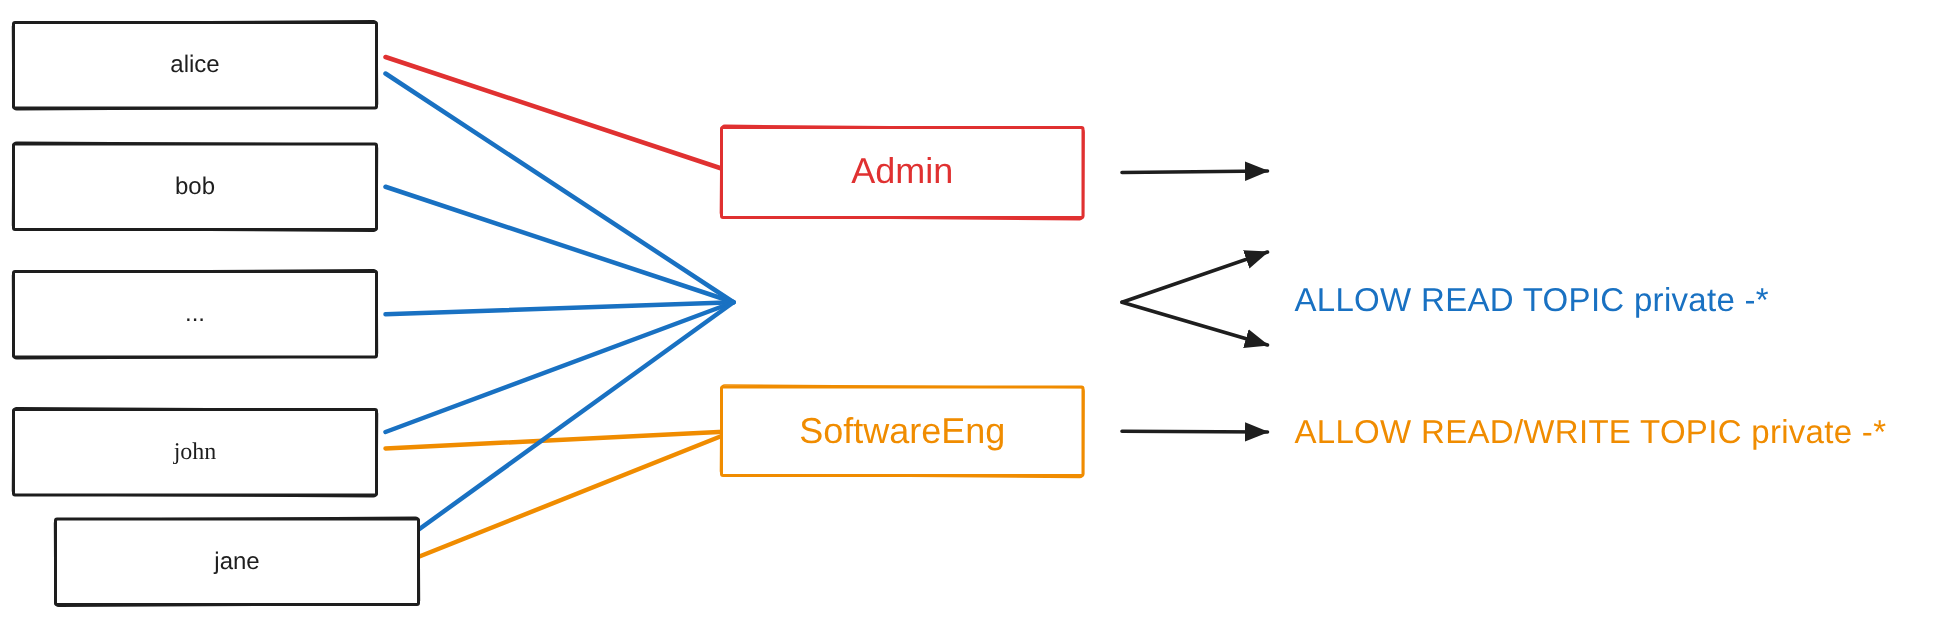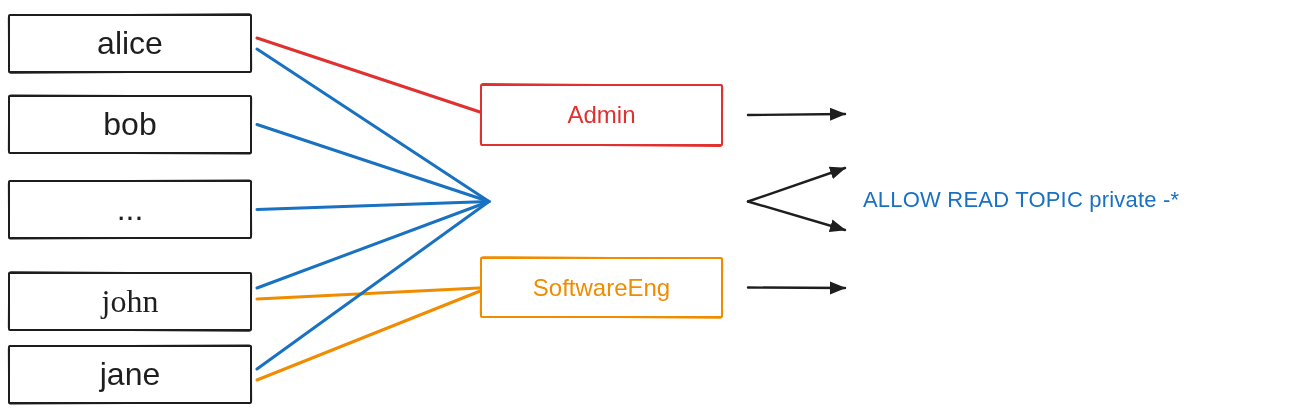--- a/index.html
+++ b/index.html
@@ -24,21 +24,21 @@
     position:absolute;inset:-2px;
     border:1.6px solid var(--c,#1e1e1e);
     border-radius:3px;
     transform:rotate(var(--tilt,0.4deg));
     pointer-events:none;
   }
   .ubox{
     left:8px;width:244px;height:59px;
     border:2.8px solid var(--c,#1e1e1e);
     color:#1e1e1e;
-    font-size:32px;
+    font-size:16px;
   }
   .rbox{
     left:480px;width:243px;height:61px;
     border:2.6px solid var(--c,#1e1e1e);
     font-size:24px;
   }
   .perm{
     position:absolute;
     left:863px;
     transform:translateY(-50%);
@@ -77,26 +77,27 @@
   </div>
   <div class="box ubox" style="top: 95px; --tilt: 0.3deg; color: rgb(30, 30, 30); --c: #1e1e1e;">
     <span>bob</span>
   </div>
   <div class="box ubox" style="top: 180px; --tilt: -0.3deg; color: rgb(30, 30, 30); --c: #1e1e1e;">
     <span>...</span>
   </div>
   <div class="box ubox" style="top: 272px; --tilt: 0.35deg; color: rgb(30, 30, 30); font-family: Liberation Serif, serif; --c: #1e1e1e;">
     <span>john</span>
   </div>
-  <div class="box ubox" style="top: 345px; --tilt: -0.3deg; color: rgb(30, 30, 30); --c: #1e1e1e;">
+  <div class="box ubox" style="top: 345px; --tilt: -0.3deg; color: rgb(30, 30, 30); margin-left: 28px; --c: #1e1e1e;">
     <span>jane</span>
   </div>
 
   <div class="box rbox" style="top: 84px; height: 62px; --tilt: 0.45deg; color: rgb(224, 49, 49); --c: #e03131;">
     <span>Admin</span>
   </div>
   <div class="box rbox" style="top: 257px; --tilt: 0.4deg; color: rgb(240, 140, 0); text-align: right; --c: #f08c00;">
     <span>SoftwareEng</span>
   </div>
 
   <div class="perm" style="top: 168px; color: rgb(25, 113, 194); margin-top: 32px; --c: #1971c2;">ALLOW READ TOPIC private -*</div>
+  <div class="perm" style="top: 288px; color: rgb(240, 140, 0); --c: #f08c00;">ALLOW READ/WRITE TOPIC private -*</div>
 
 </div>
 
 </body></html>

